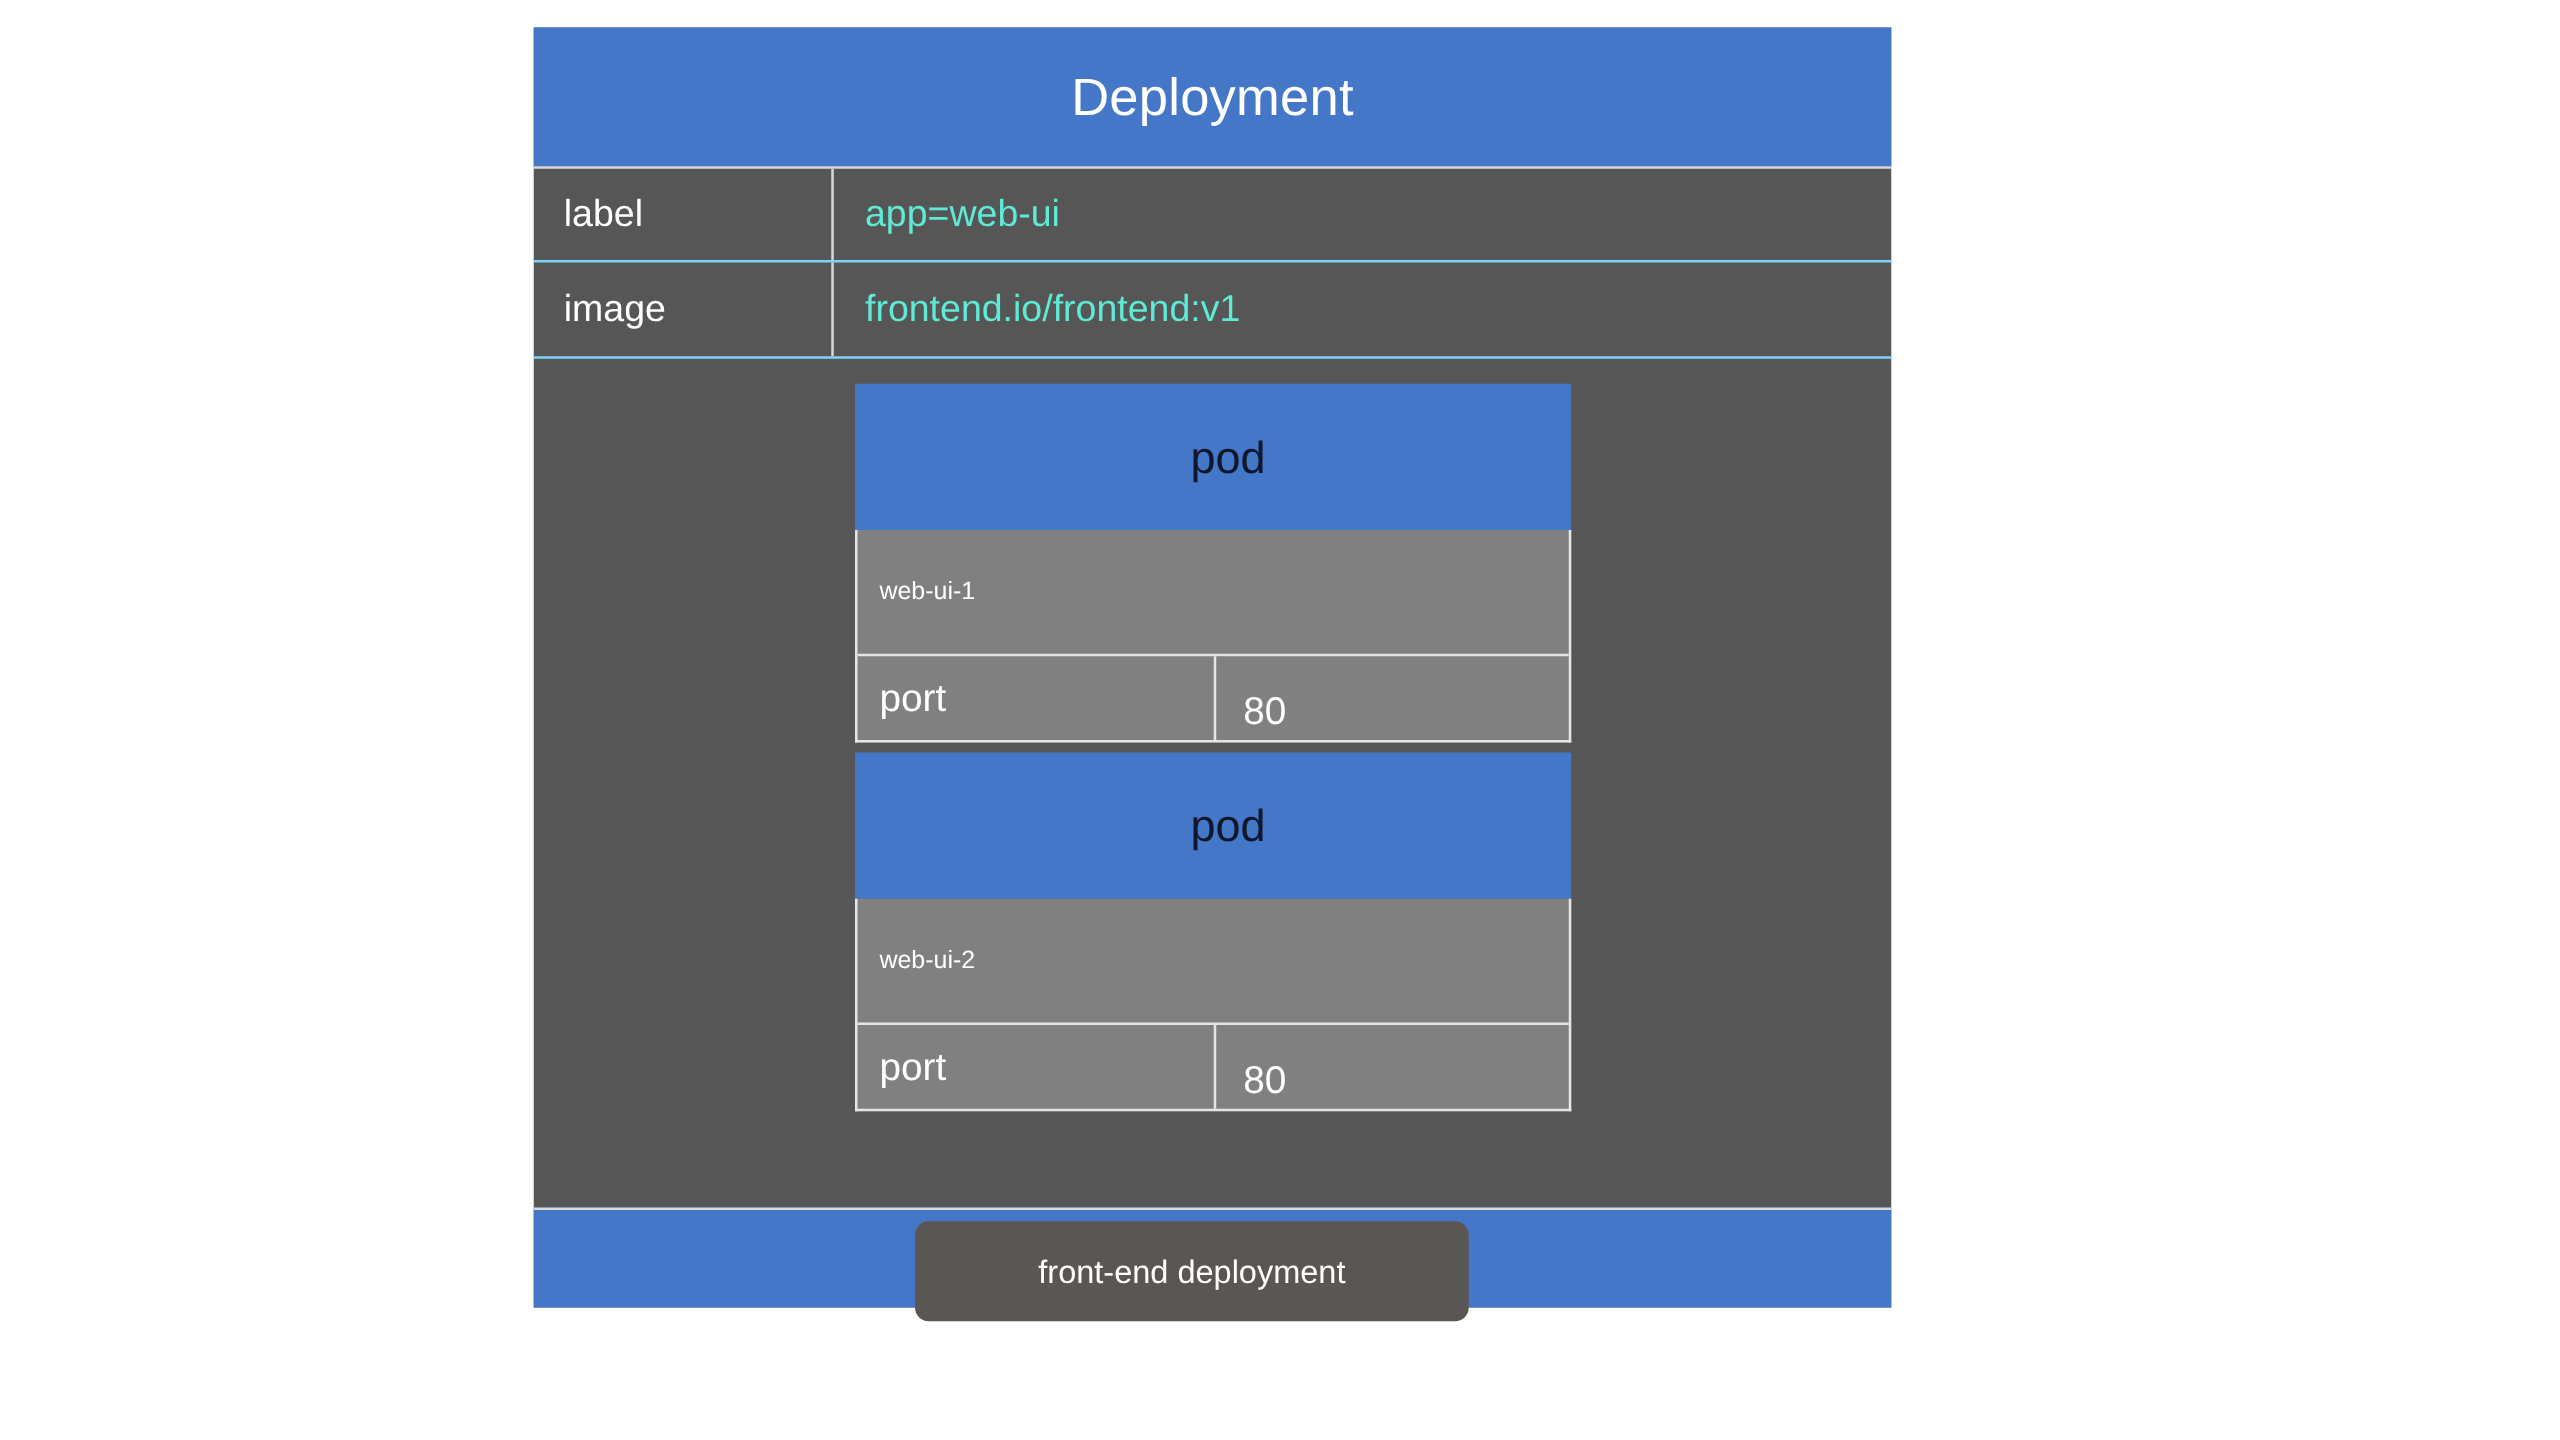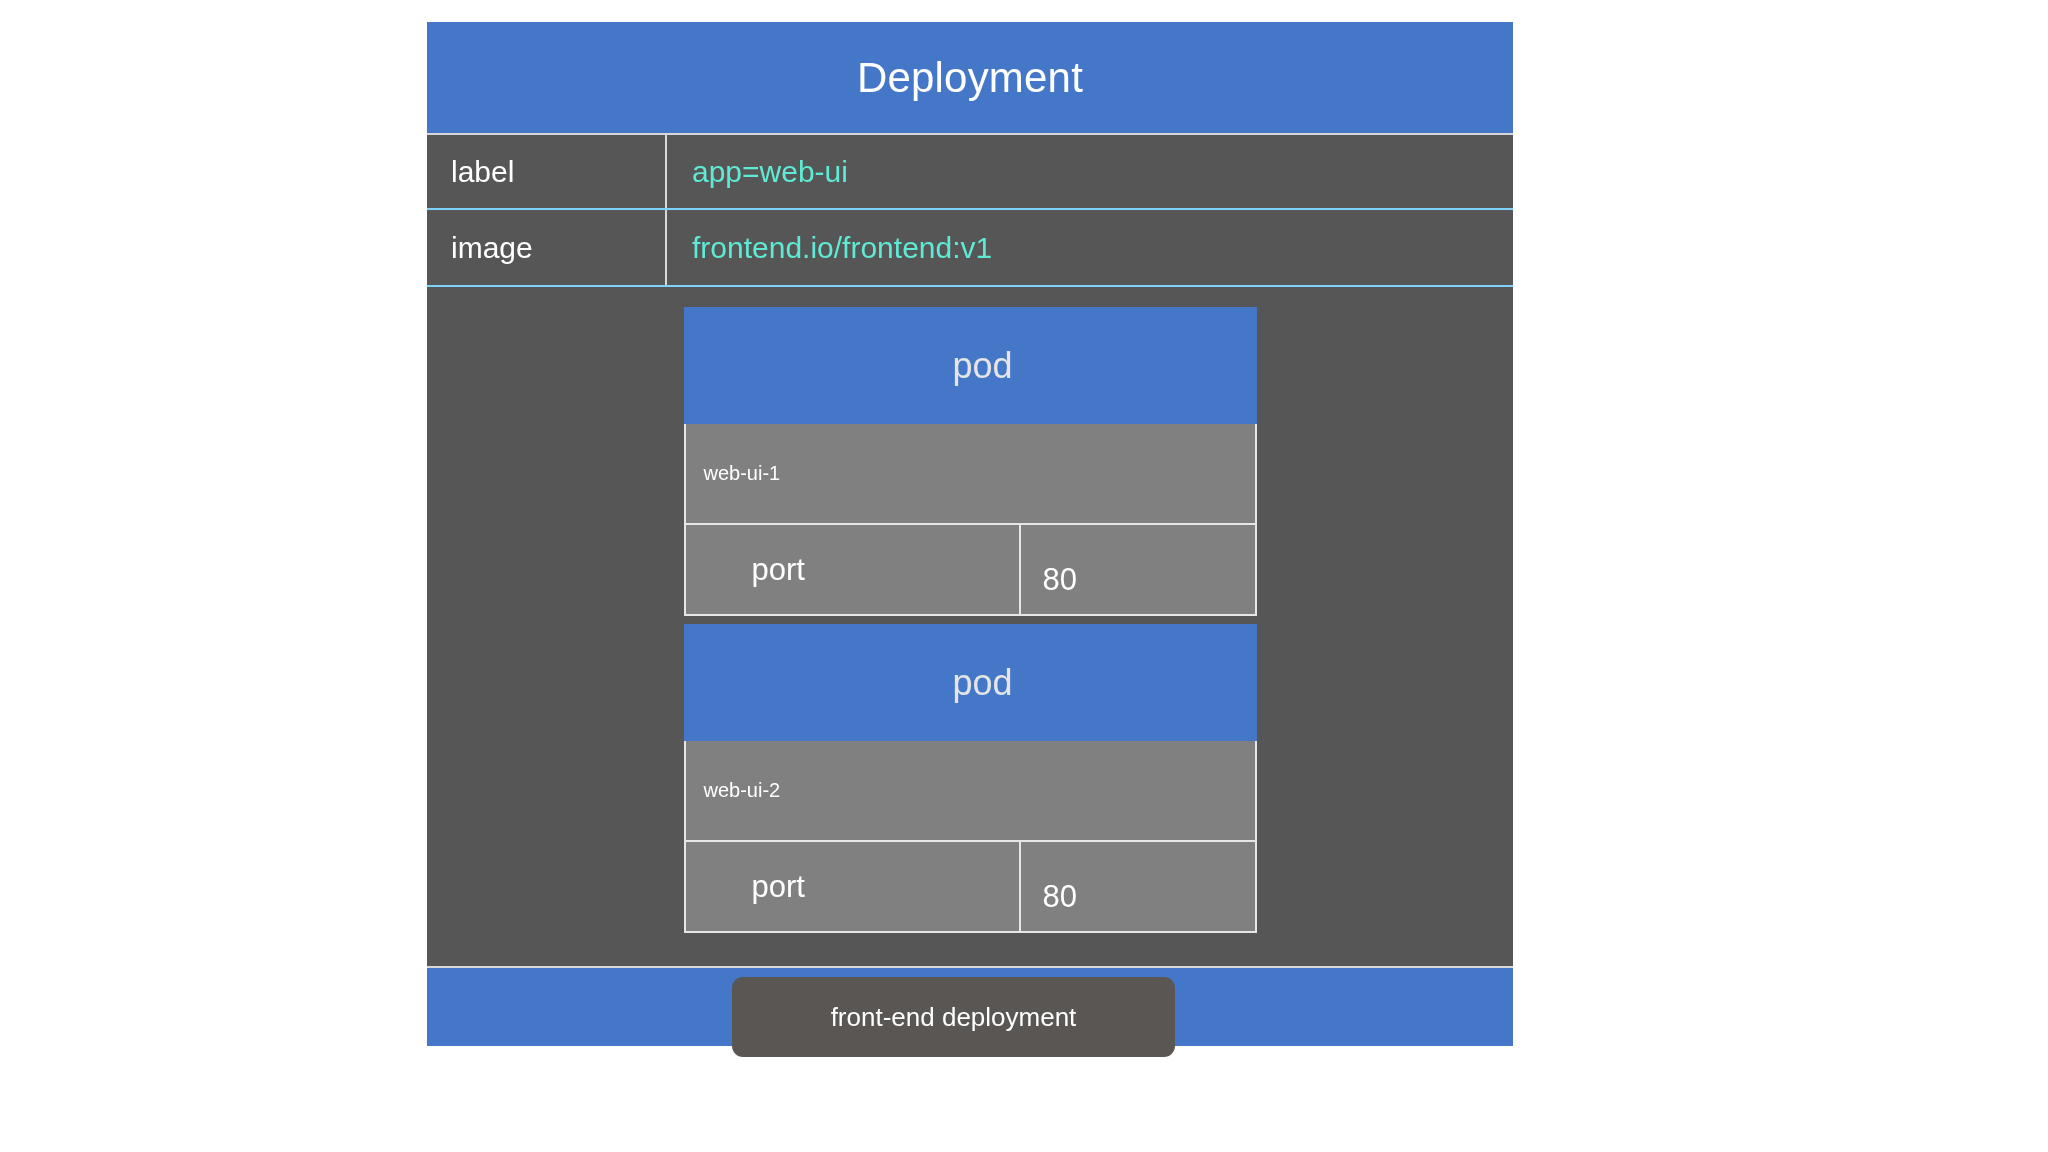--- a/index.html
+++ b/index.html
@@ -91,21 +91,21 @@
 
   .pod-card {
     width: 573px;
     margin-bottom: 8px;
     box-sizing: border-box;
   }
 
   .pod-header {
     height: 117px;
     background: #4577C8;
-    color: #e5e5e5;
+    color: #0f172a;
     display: flex;
     align-items: center;
     justify-content: center;
     font-size: 36px;
     box-sizing: border-box;
     padding-left: 25px;
   }
 
   .pod-body {
     background: #808080;
@@ -119,24 +119,23 @@
     display: flex;
     align-items: center;
     padding-left: 18px;
     color: #ffffff;
     font-size: 20px;
     border-bottom: 2px solid #e6e6e6;
     box-sizing: border-box;
   }
 
   .pod-port-row {
-    height: 89px;
-    display: flex;
-    box-sizing: border-box;
-    padding-left: 48px;
+    height: 67px;
+    display: flex;
+    box-sizing: border-box;
   }
   .pod-port-key {
     width: 287px;
     flex: 0 0 287px;
     display: flex;
     align-items: center;
     padding-left: 18px;
     color: #ffffff;
     font-size: 31px;
     border-right: 2px solid #e6e6e6;

